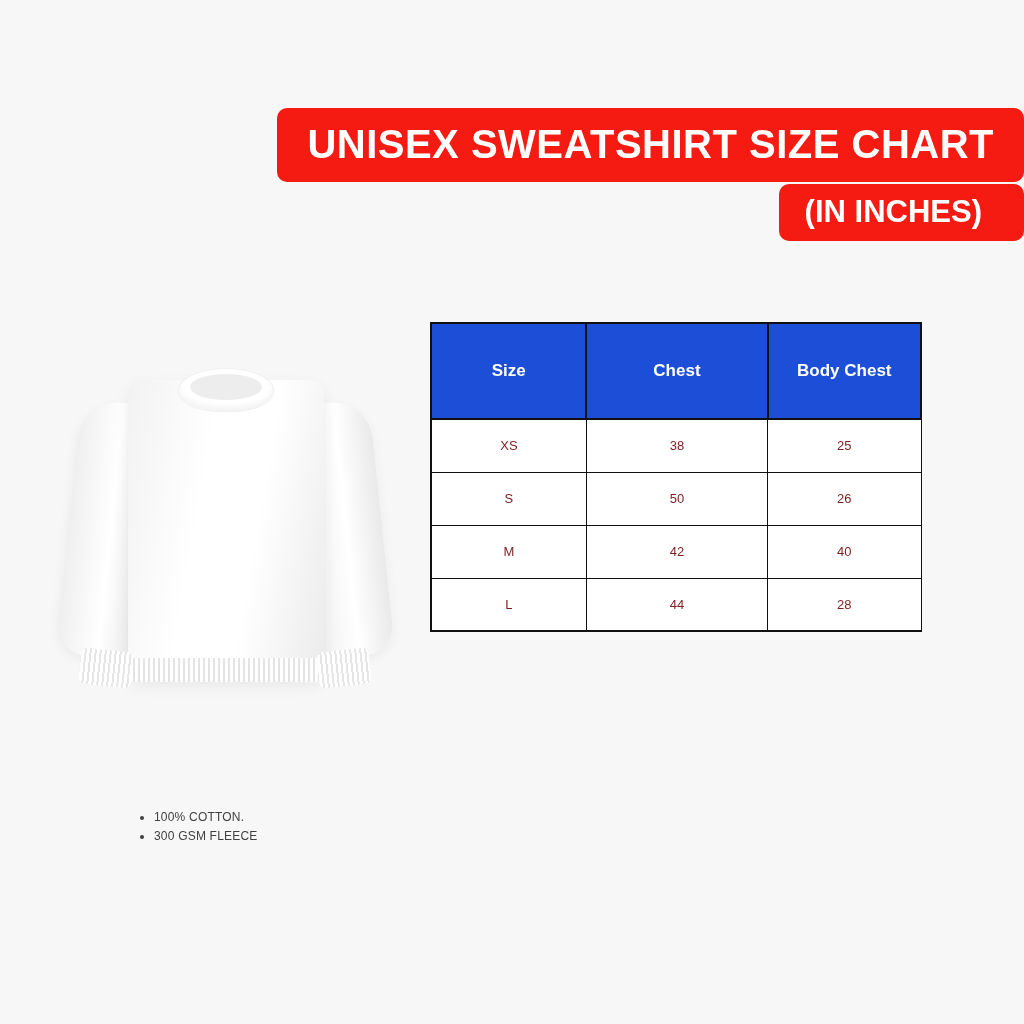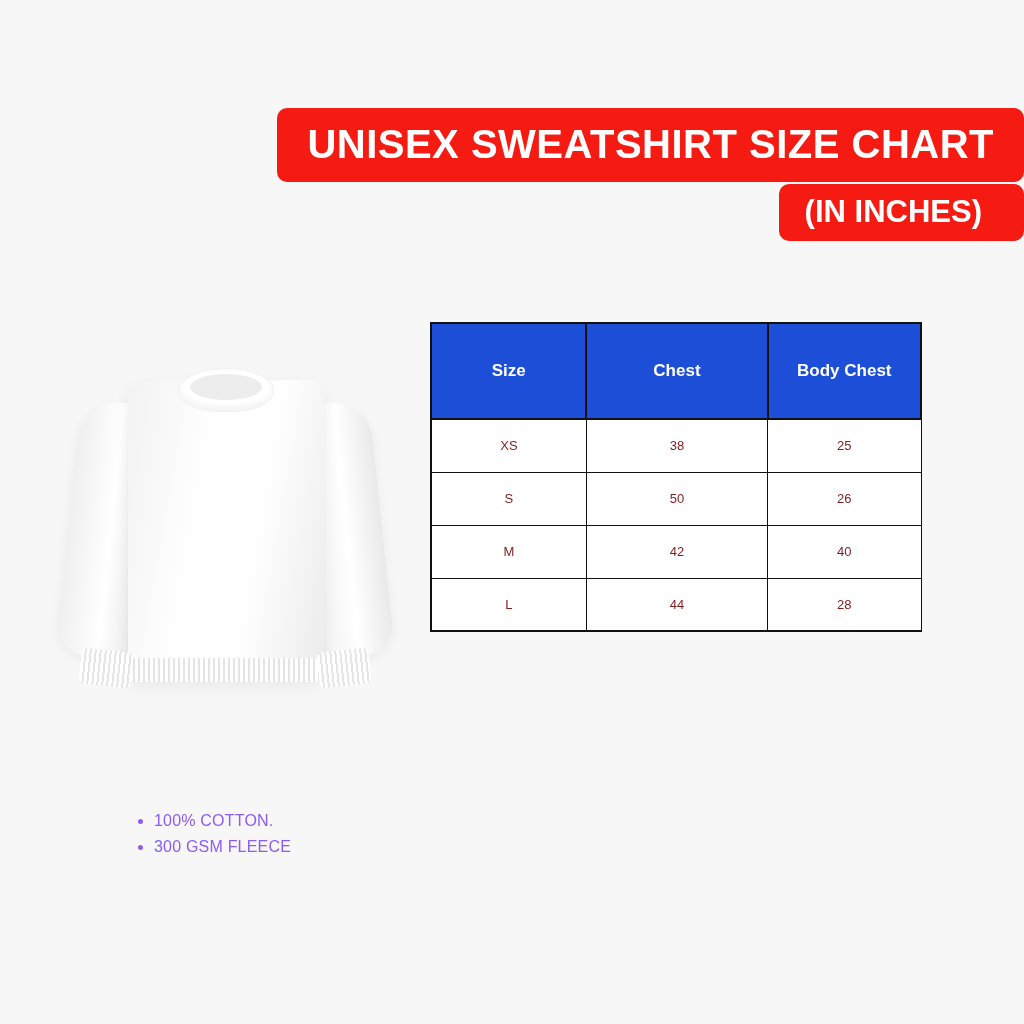--- a/index.html
+++ b/index.html
@@ -166,22 +166,22 @@
     top: 808px;
     left: 0;
     width: 1024px;
     display: flex;
   }
   .notes-col { }
   .notes-col.left { margin-left: 132px; width: 340px; }
   .notes-col.right { margin-left: 0px; }
   .notes ul { list-style: disc; padding-left: 22px; }
   .notes li {
-    font-size: 16px;
-    color: #8b5cf6;
+    font-size: 12px;
+    color: #404040;
     line-height: 1.6;
     letter-spacing: 0.2px;
   }
 </style>
 </head>
 <body>
 
 <div class="page">
 
   <div class="title-wrap">

